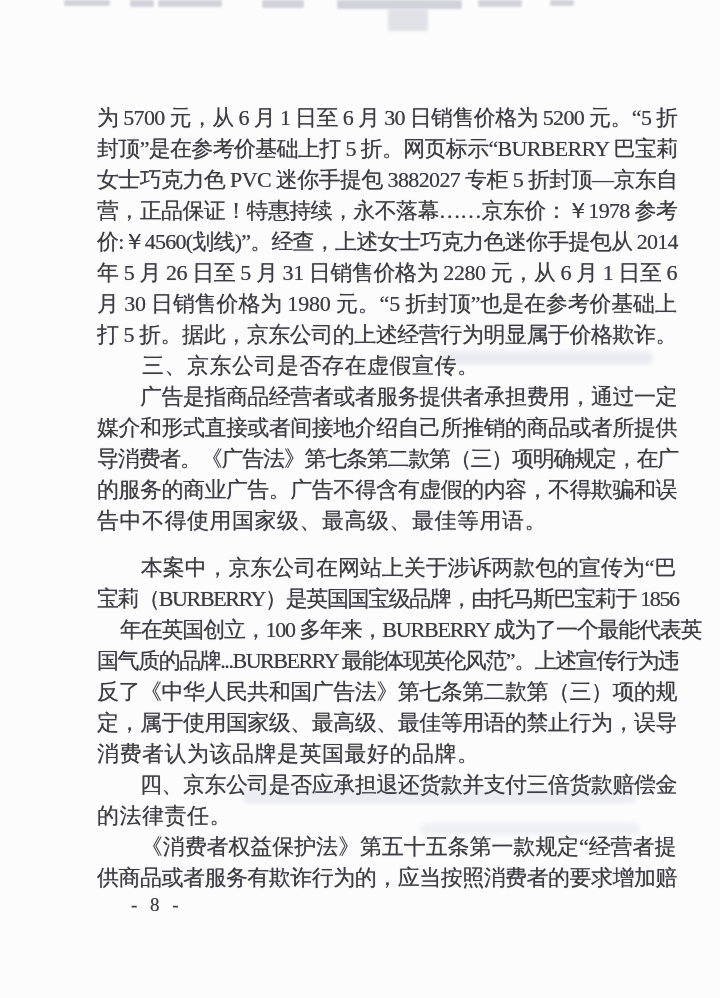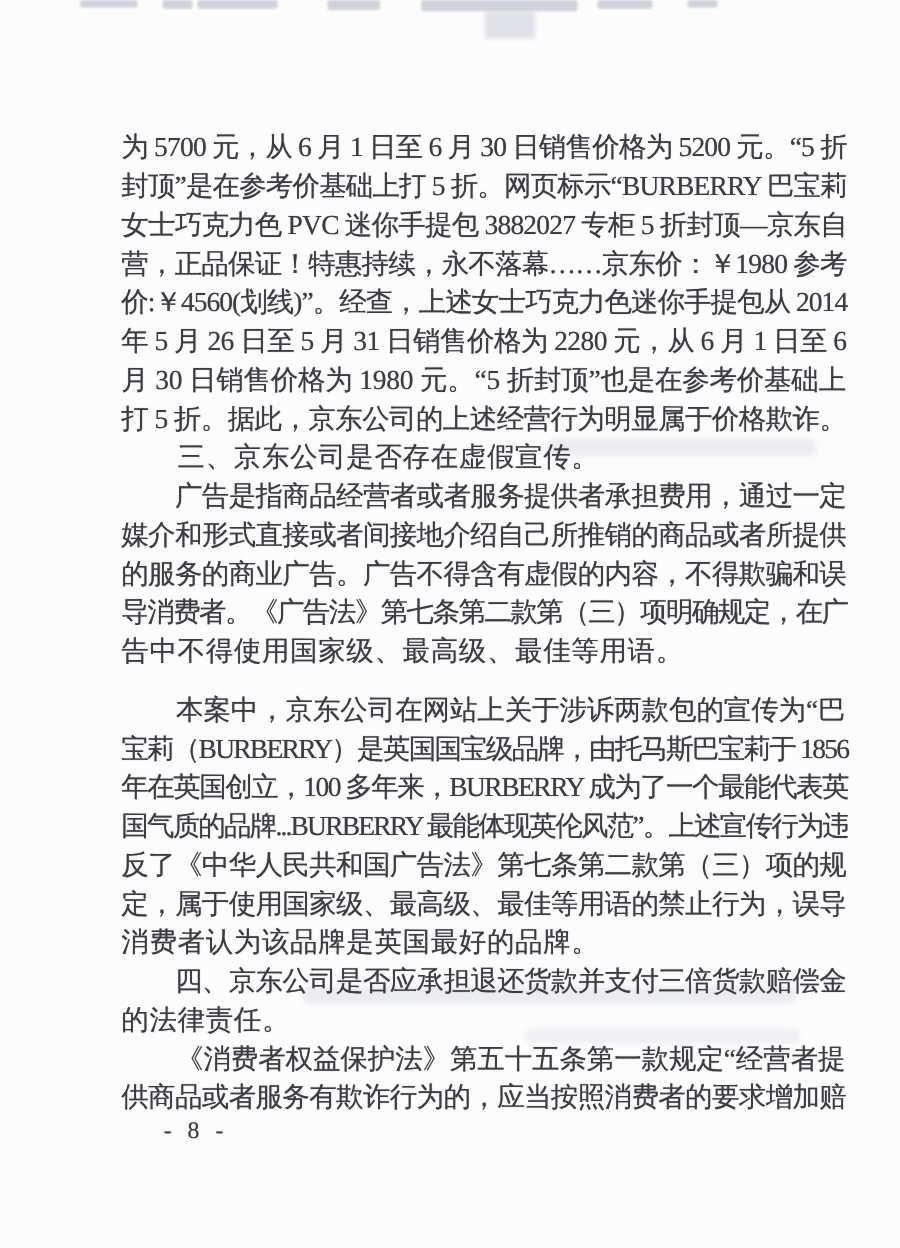--- a/index.html
+++ b/index.html
@@ -60,34 +60,34 @@
   <div class="edge-mark" style="left:550px;top:0;width:24px;height:6px;"></div>
 
   <div class="bleed" style="left:438px;top:351px;width:215px;height:14px;"></div>
   <div class="bleed" style="left:242px;top:789px;width:395px;height:14px;"></div>
   <div class="bleed" style="left:420px;top:823px;width:220px;height:12px;opacity:0.7;"></div>
 
   <div class="text-block">
       <div class="line fill" style="letter-spacing: -0.64px;">为 5700 元，从 6 月 1 日至 6 月 30 日销售价格为 5200 元。“5 折</div>
       <div class="line fill" style="letter-spacing: -0.68px;">封顶”是在参考价基础上打 5 折。网页标示“BURBERRY 巴宝莉</div>
       <div class="line fill" style="letter-spacing: -0.63px;">女士巧克力色 PVC 迷你手提包 3882027 专柜 5 折封顶—京东自</div>
-      <div class="line fill" style="letter-spacing: -0.64px;">营，正品保证！特惠持续，永不落幕……京东价：￥1980 参考</div>
+      <div class="line fill" style="letter-spacing: -0.64px;">营，正品保证！特惠持续，永不落幕……京东价：￥1978 参考</div>
       <div class="line fill" style="letter-spacing: -0.78px; text-align: center;">价:￥4560(划线)”。经查，上述女士巧克力色迷你手提包从 2014</div>
       <div class="line fill" style="letter-spacing: -0.43px;">年 5 月 26 日至 5 月 31 日销售价格为 2280 元，从 6 月 1 日至 6</div>
       <div class="line fill" style="letter-spacing: -0.18px;">月 30 日销售价格为 1980 元。“5 折封顶”也是在参考价基础上</div>
       <div class="line fill" style="letter-spacing: -0.48px;">打 5 折。据此，京东公司的上述经营行为明显属于价格欺诈。</div>
       <div class="line">　　三、京东公司是否存在虚假宣传。</div>
       <div class="line fill" style="letter-spacing: -0.52px; text-align: center;">　　广告是指商品经营者或者服务提供者承担费用，通过一定</div>
       <div class="line fill" style="letter-spacing: -0.52px;">媒介和形式直接或者间接地介绍自己所推销的商品或者所提供</div>
+      <div class="line fill" style="letter-spacing: -1.25px;">导消费者。《广告法》第七条第二款第（三）项明确规定，在广</div>
       <div class="line fill" style="letter-spacing: -0.52px;">的服务的商业广告。广告不得含有虚假的内容，不得欺骗和误</div>
-      <div class="line fill" style="letter-spacing: -1.25px;">导消费者。《广告法》第七条第二款第（三）项明确规定，在广</div>
       <div class="line">告中不得使用国家级、最高级、最佳等用语。</div>
       <div class="line fill" style="letter-spacing: -0.09px; margin-top: 16px;">　　本案中，京东公司在网站上关于涉诉两款包的宣传为“巴</div>
       <div class="line fill" style="letter-spacing: -1.39px;">宝莉（BURBERRY）是英国国宝级品牌，由托马斯巴宝莉于 1856</div>
-      <div class="line fill" style="letter-spacing: -1.21px;">年在英国创立，100 多年来，BURBERRY 成为了一个最能代表英</div>
+      <div class="line fill" style="letter-spacing: -1.21px; margin-left: 23px;">年在英国创立，100 多年来，BURBERRY 成为了一个最能代表英</div>
       <div class="line fill" style="letter-spacing: -1.45px;">国气质的品牌...BURBERRY 最能体现英伦风范”。上述宣传行为违</div>
       <div class="line fill" style="letter-spacing: -0.52px;">反了《中华人民共和国广告法》第七条第二款第（三）项的规</div>
       <div class="line fill" style="letter-spacing: -0.52px;">定，属于使用国家级、最高级、最佳等用语的禁止行为，误导</div>
       <div class="line">消费者认为该品牌是英国最好的品牌。</div>
       <div class="line fill" style="letter-spacing: -0.52px;">　　四、京东公司是否应承担退还货款并支付三倍货款赔偿金</div>
       <div class="line">的法律责任。</div>
       <div class="line fill" style="letter-spacing: -0.09px;">　　《消费者权益保护法》第五十五条第一款规定“经营者提</div>
       <div class="line fill" style="letter-spacing: -0.52px;">供商品或者服务有欺诈行为的，应当按照消费者的要求增加赔</div>
     </div>
 

